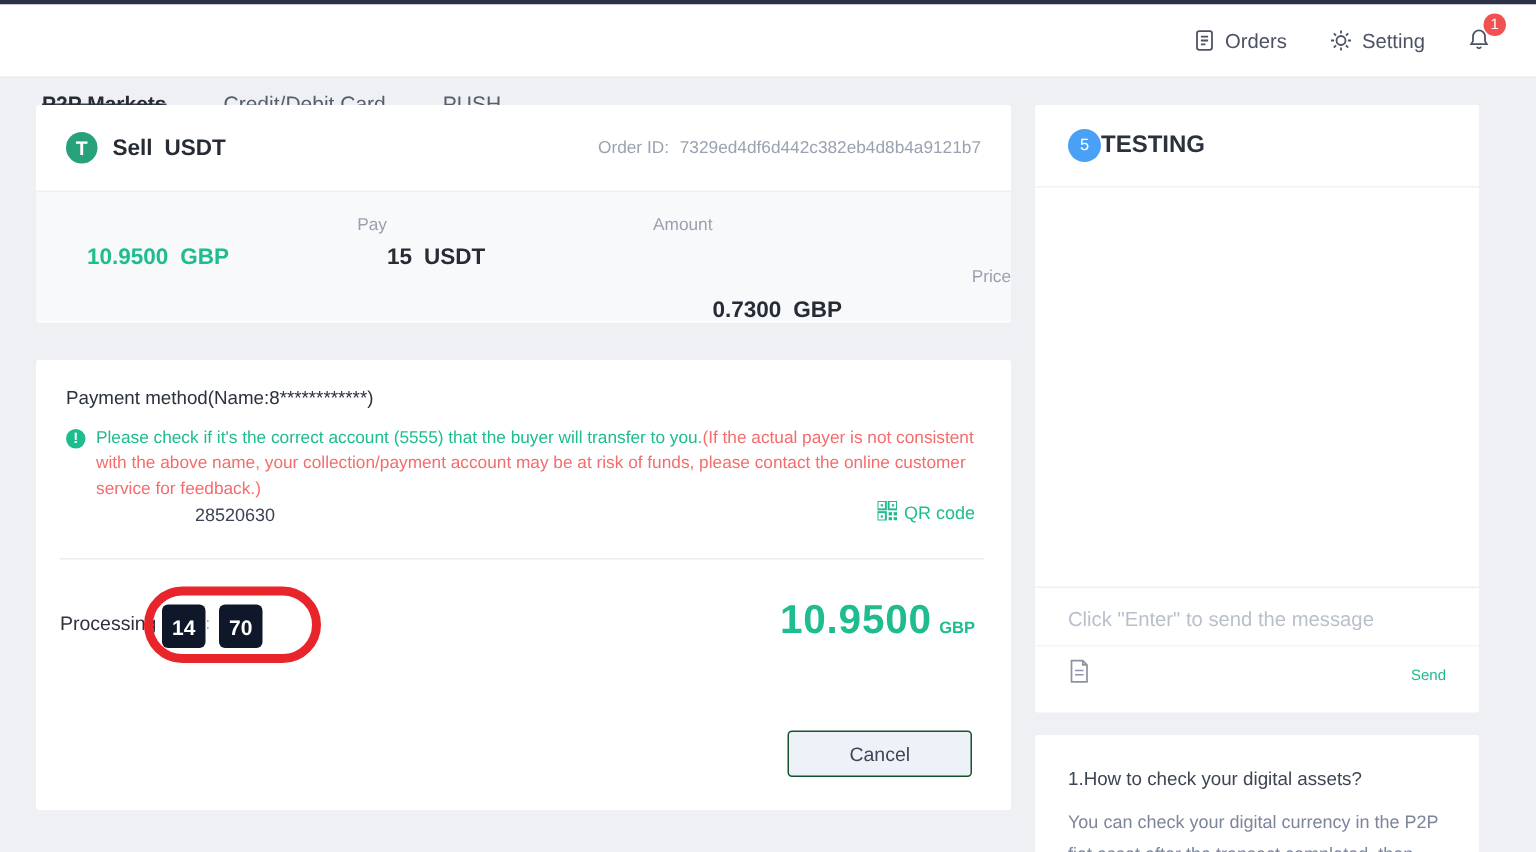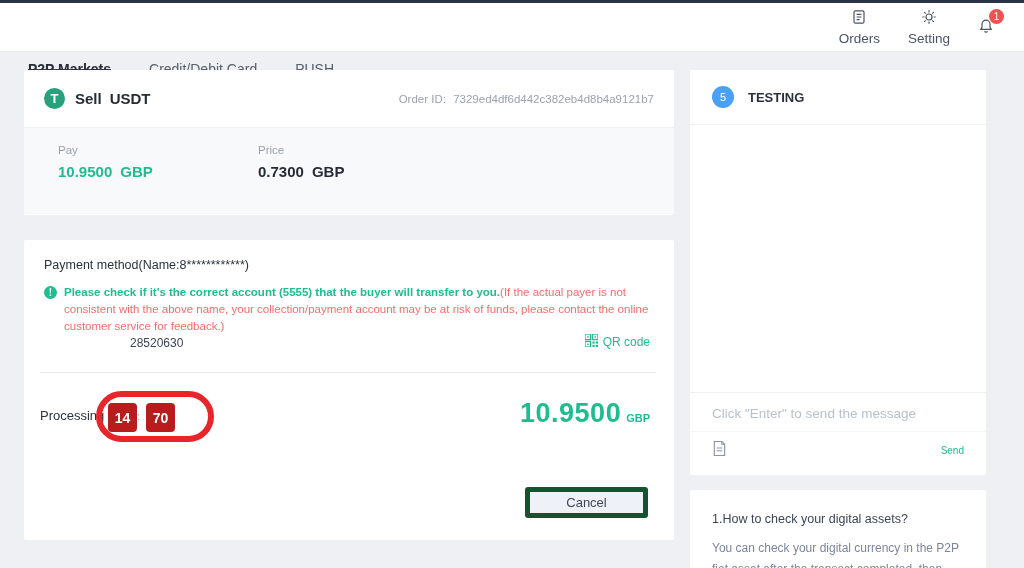--- a/index.html
+++ b/index.html
@@ -6,70 +6,70 @@
   body { font-family:"Liberation Sans", sans-serif; }
   .page { position:relative; width:1024px; height:568px; background:#eef0f4; overflow:hidden; }
 
   
   .topstrip { position:absolute; top:0; left:0; width:100%; height:3px; background:#2b3245; }
   .header { position:absolute; top:3px; left:0; width:100%; height:49px; background:#fff; border-bottom:1px solid #e9ebef; display:flex; align-items:stretch; }
   .tabs { display:flex; margin-left:28px; gap:38px; }
   .tab { display:flex; align-items:center; font-size:14px; color:#565d6b; cursor:pointer; border-bottom:3px solid transparent; padding-top:21px;margin-top:45px; }
   .tab.active { color:#272c35; font-weight:bold; border-bottom-color:#3a4154; }
   .header-right { margin-left:auto; display:flex; align-items:center; gap:28px; margin-right:30px; color:#4c5364; font-size:13.5px; }
-  .hitem { display:flex; align-items:center; gap:6px; cursor:pointer;flex-direction:column; }
+  .hitem { display:flex; align-items:center; gap:6px; cursor:pointer; }
   .hicon { width:16px; height:16px; display:inline-block; }
   .bell-wrap { position:relative; cursor:pointer; }
   .badge { position:absolute; top:-9px; right:-10px; min-width:15px; height:15px; border-radius:8px; background:#f25151; color:#fff; font-size:10px; display:flex; align-items:center; justify-content:center; padding:0 3px; }
 
   
   .card { position:absolute; background:#fff; border-radius:2px; }
 
   
   .card-order { left:24px; top:70px; width:650px; height:145px; }
   .order-head { height:58px; display:flex; align-items:center; padding:0 20px; border-bottom:1px solid #eef0f3; }
   .coin { width:21px; height:21px; border-radius:50%; background:#26a17b; color:#fff; font-weight:bold; font-size:13px; display:flex; align-items:center; justify-content:center; }
   .side { margin-left:10px; font-size:15px; font-weight:bold; color:#262c36; }
   .asset { margin-left:8px; font-size:15px; font-weight:bold; color:#262c36; }
   .orderid { margin-left:auto; font-size:11.5px; color:#9aa2b1; }
   .orderid .oid-val { margin-left:4px; }
   .order-body { height:86px; background:#f8f9fb; display:flex; padding:16px 0 0 34px; }
   .ocol { }
-  .ocol-1 { width:200px; } .ocol-2 { width:217px; } .ocol-3 { flex:1; }
-  .olabel { font-size:11.5px; color:#99a1b0; }
+  .ocol-1 { width:200px; } .ocol-2 { width:217px; } .ocol-3 { flex:1;margin-top:35px; }
+  .olabel { font-size:11.5px; color:#99a1b0;text-align:right; }
   .ovalue { margin-top:7px; font-size:15px; font-weight:bold; color:#262c36; }
   .ovalue .unit { margin-left:8px; }
   .ovalue.green { color:#1ebc8f; }
 
   
   .card-pay { left:24px; top:240px; width:650px; height:300px; }
   .pm-title { position:absolute; left:20px; top:18px; font-size:12.5px; color:#2b313d; }
   .warn { position:absolute; left:20px; top:44px; right:10px; display:flex; gap:7px; }
   .warn-icon { flex:0 0 13px; width:13px; height:13px; border-radius:50%; background:#1ebc8f; color:#fff; font-size:10px; font-weight:bold; display:flex; align-items:center; justify-content:center; margin-top:2px; }
   .warn-text { font-size:11.5px; line-height:17px; }
-  .warn-green { color:#1ebc8f;font-weight:bold; }
+  .warn-green { color:#1ebc8f; }
   .warn-red { color:#f56c6c; }
   .acct { position:absolute; left:106px; top:96px; font-size:12px; color:#3c4354; }
   .qr-link { position:absolute; right:24px; top:94px; display:flex; align-items:center; gap:5px; color:#1ebc8f; font-size:12px; cursor:pointer; }
   .pay-divider { position:absolute; left:16px; top:132px; width:616px; border-top:1px solid #e8ebf0; }
   .proc-label { position:absolute; left:16px; top:168px; font-size:13px; color:#2b313d; }
-  .timer-box { position:absolute; top:163px; width:29px; height:29px; border-radius:4px; background:#b91c1c; color:#fff; font-size:14px; font-weight:bold; display:flex; align-items:center; justify-content:center; }
+  .timer-box { position:absolute; top:163px; width:29px; height:29px; border-radius:4px; background:#0f172a; color:#fff; font-size:14px; font-weight:bold; display:flex; align-items:center; justify-content:center; }
   .timer-min { left:84px; } .timer-sec { left:122px; }
   .timer-colon { position:absolute; left:113px; top:170px; font-size:11px; color:#9aa2b1; }
   .red-oval { position:absolute; left:72px; top:151px; width:118px; height:51px; border:6px solid #e8252a; border-radius:26px; pointer-events:none; }
   .big-price { position:absolute; right:24px; top:158px; display:flex; align-items:baseline; color:#1ebc8f; }
   .big-price .amt { font-size:27px; font-weight:bold; letter-spacing:0.5px; }
   .big-price .cur { font-size:11px; font-weight:bold; margin-left:5px; }
-  .cancel-btn { position:absolute; right:26px; top:247px; width:123px; height:31px; background:#eef1f7; border:5px solid #14532d; border-radius:3px; color:#3f4656; font-size:13px; font-family:"Liberation Sans", sans-serif; cursor:pointer; }
+  .cancel-btn { position:absolute; right:26px; top:247px; width:123px; height:31px; background:#eef1f7; border:1px solid #14532d; border-radius:3px; color:#3f4656; font-size:13px; font-family:"Liberation Sans", sans-serif; cursor:pointer; }
 
   
   .card-chat { left:690px; top:70px; width:296px; height:405px; display:flex; flex-direction:column; }
   .chat-head { height:55px; display:flex; align-items:center; padding:0 22px; border-bottom:1px solid #f0f2f5; }
   .avatar { width:22px; height:22px; border-radius:50%; background:#4aa0f5; color:#fff; font-size:11px; display:flex; align-items:center; justify-content:center; }
-  .peer { margin-left:14px; font-size:13px; font-weight:bold; color:#2b313d; }
+  .peer { font-size:16px; font-weight:bold; color:#2b313d; }
   .chat-body { flex:1; }
   .chat-input-area { border-top:1px solid #eef0f3; }
   .chat-input { width:100%; border:none; outline:none; padding:13px 22px 10px; font-size:13.5px; color:#3c4354; font-family:"Liberation Sans", sans-serif; }
   .chat-input::placeholder { color:#b9c0cb; }
   .chat-tools { display:flex; align-items:center; justify-content:space-between; padding:8px 22px 14px; border-top:1px solid #f4f6f9; }
   .send-link { color:#1ebc8f; font-size:10px; cursor:pointer; }
 
   
   .card-faq { left:690px; top:490px; width:296px; height:110px; padding:22px; }
   .faq-title { font-size:12.5px; color:#3d4454; }
@@ -126,20 +126,26 @@
       <span class="orderid">
         <span>Order ID:</span>
         <span class="oid-val">7329ed4df6d442c382eb4d8b4a9121b7</span>
       </span>
     </div>
     <div class="order-body">
       <div class="ocol ocol-1">
         <div class="olabel">Pay</div>
         <div class="ovalue green">
           <span>10.9500</span><span class="unit">GBP</span>
+        </div>
+      </div>
+      <div class="ocol ocol-2">
+        <div class="olabel">Amount</div>
+        <div class="ovalue">
+          <span>15</span><span class="unit">USDT</span>
         </div>
       </div>
       <div class="ocol ocol-3">
         <div class="olabel">Price</div>
         <div class="ovalue">
           <span>0.7300</span><span class="unit">GBP</span>
         </div>
       </div>
     </div>
   </div>

